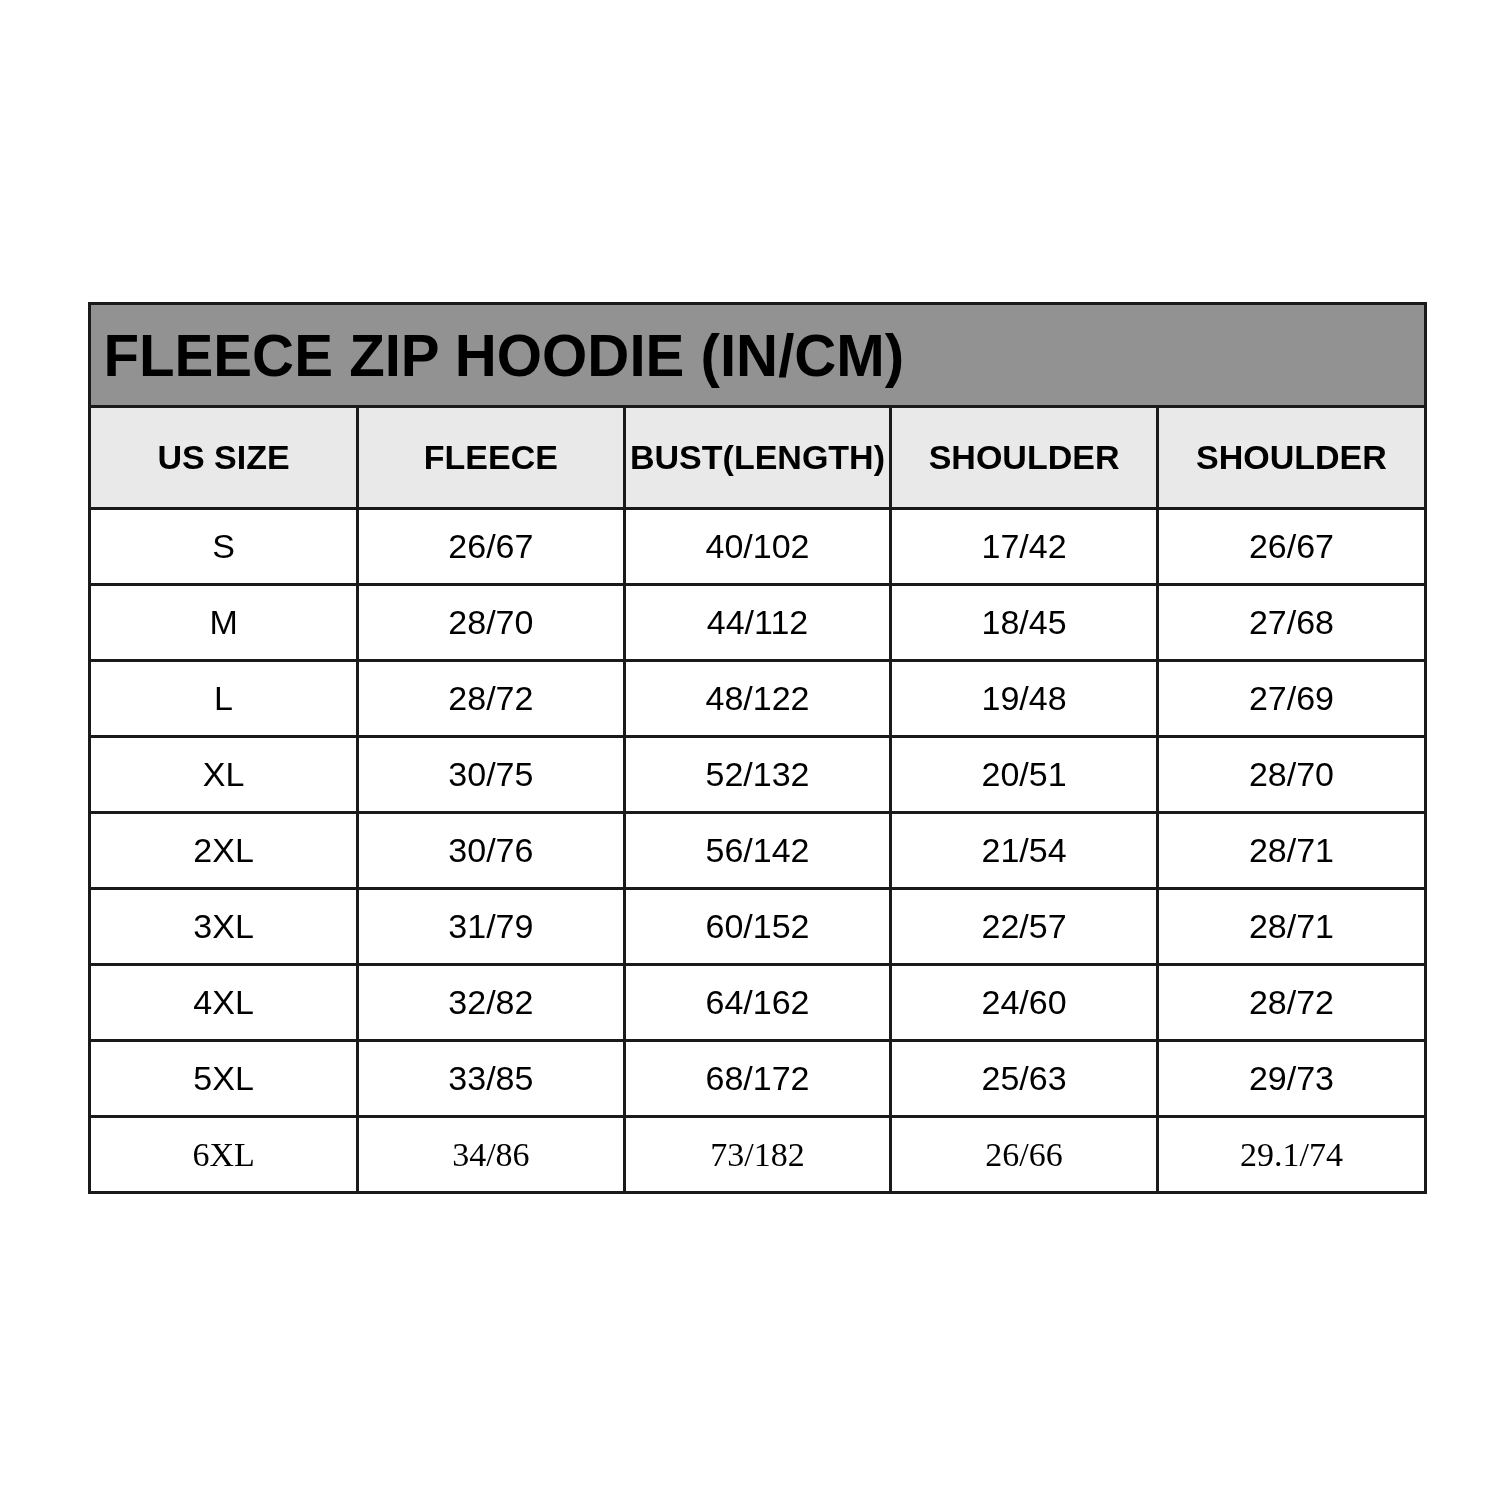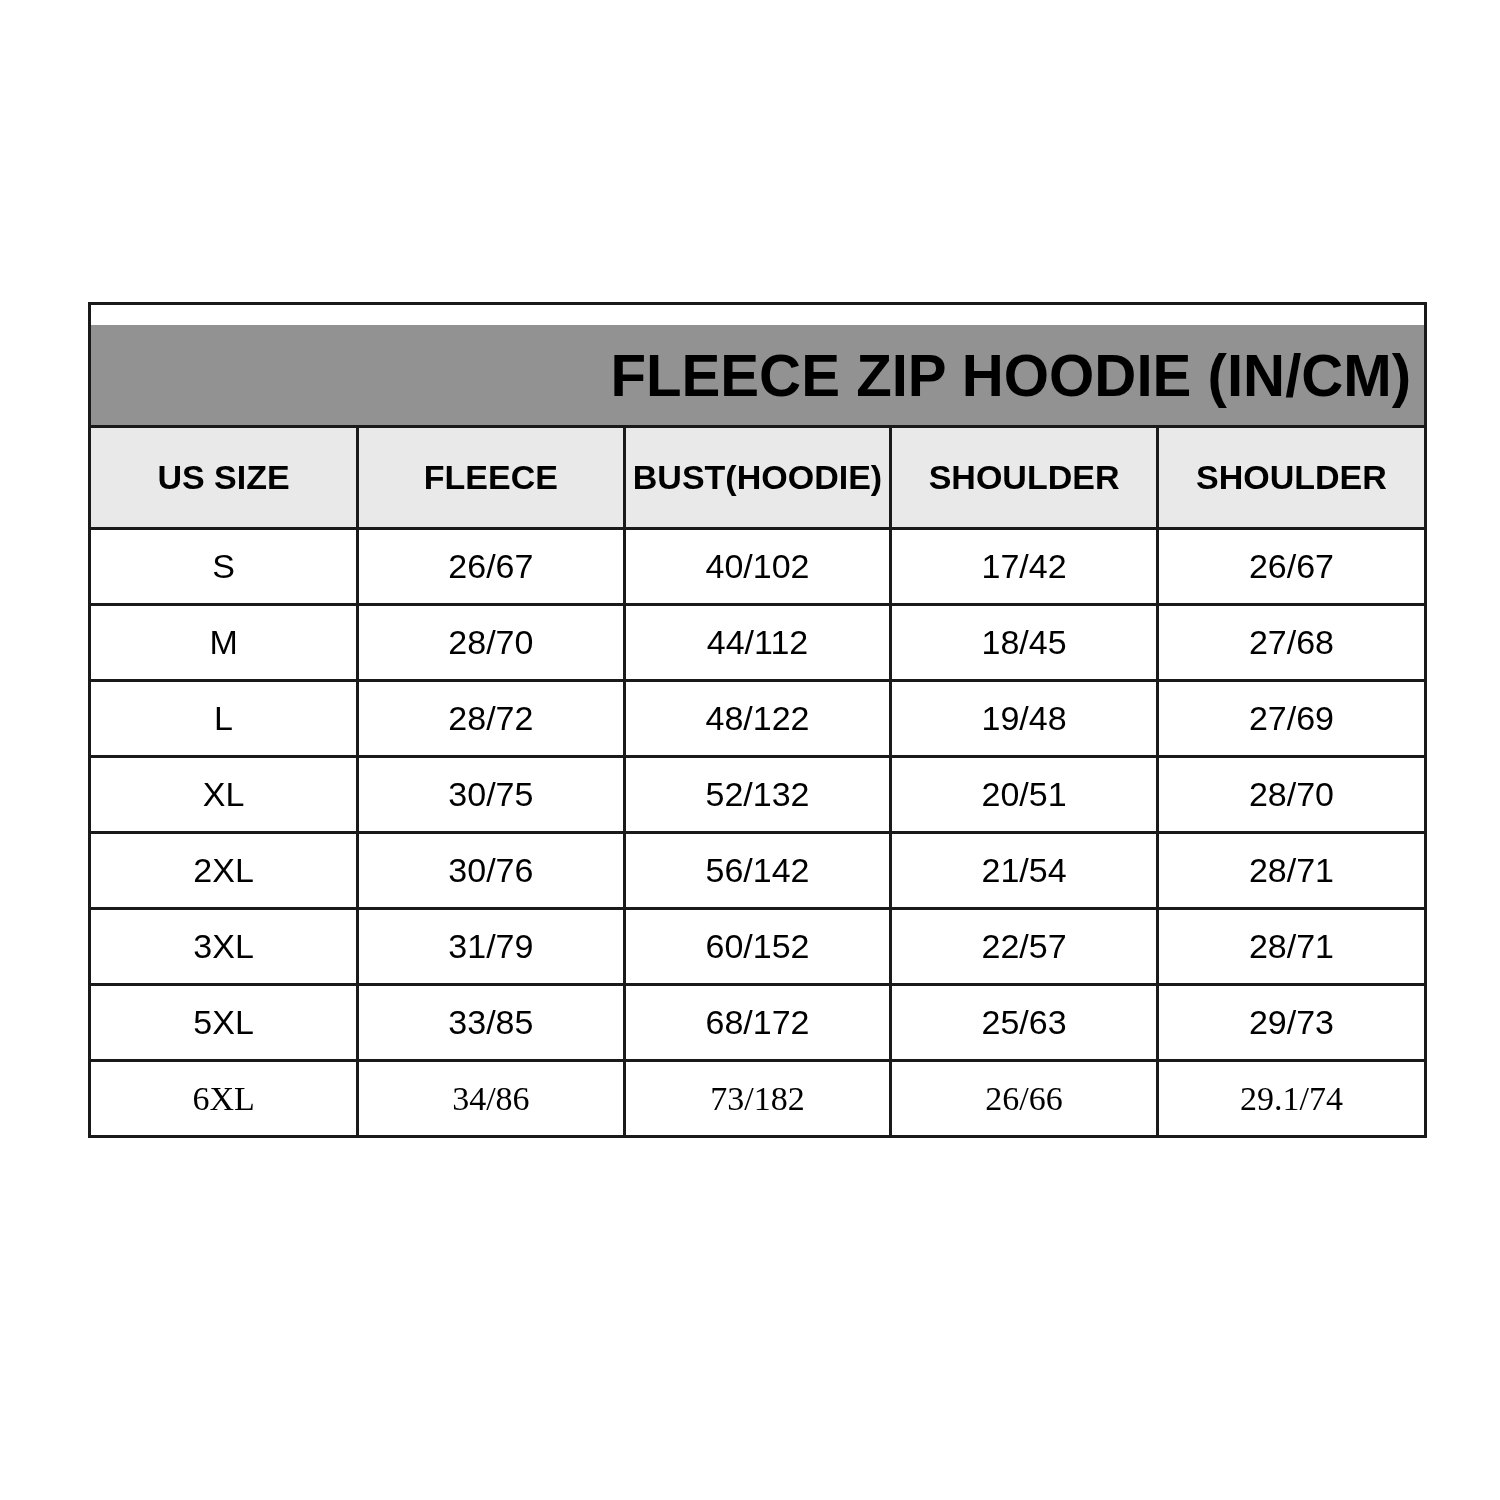--- a/index.html
+++ b/index.html
@@ -23,22 +23,21 @@
     box-sizing: border-box;
     border: 3px solid #1a1a1a;
     background: #ffffff;
   }
   .title-bar {
     height: 100px;
     background: #929292;
     border-bottom: 3px solid #1a1a1a;
     display: flex;
     align-items: center;
-    justify-content: flex-end;
-    margin-top: 20px;
+    justify-content: flex-start;
   }
   .title-bar .title-text {
     font-size: 60px;
     font-weight: bold;
     color: #000000;
     letter-spacing: 0px;
     transform: scaleX(0.97);
     white-space: nowrap;
   }
   table.size-table {
@@ -85,21 +84,21 @@
 
     <div class="title-bar">
       <span class="title-text">FLEECE ZIP HOODIE (IN/CM)</span>
     </div>
 
     <table class="size-table">
       <thead>
         <tr>
           <th>US SIZE</th>
           <th>FLEECE</th>
-          <th>BUST(HOODIE)</th>
+          <th>BUST(LENGTH)</th>
           <th>SHOULDER</th>
           <th>SHOULDER</th>
         </tr>
       </thead>
       <tbody>
         <tr>
           <td>S</td>
           <td>26/67</td>
           <td>40/102</td>
           <td>17/42</td>
@@ -134,20 +133,27 @@
           <td>28/71</td>
         </tr>
         <tr>
           <td>3XL</td>
           <td>31/79</td>
           <td>60/152</td>
           <td>22/57</td>
           <td>28/71</td>
         </tr>
         <tr>
+          <td>4XL</td>
+          <td>32/82</td>
+          <td>64/162</td>
+          <td>24/60</td>
+          <td>28/72</td>
+        </tr>
+        <tr>
           <td>5XL</td>
           <td>33/85</td>
           <td>68/172</td>
           <td>25/63</td>
           <td>29/73</td>
         </tr>
         <tr>
           <td>6XL</td>
           <td>34/86</td>
           <td>73/182</td>

